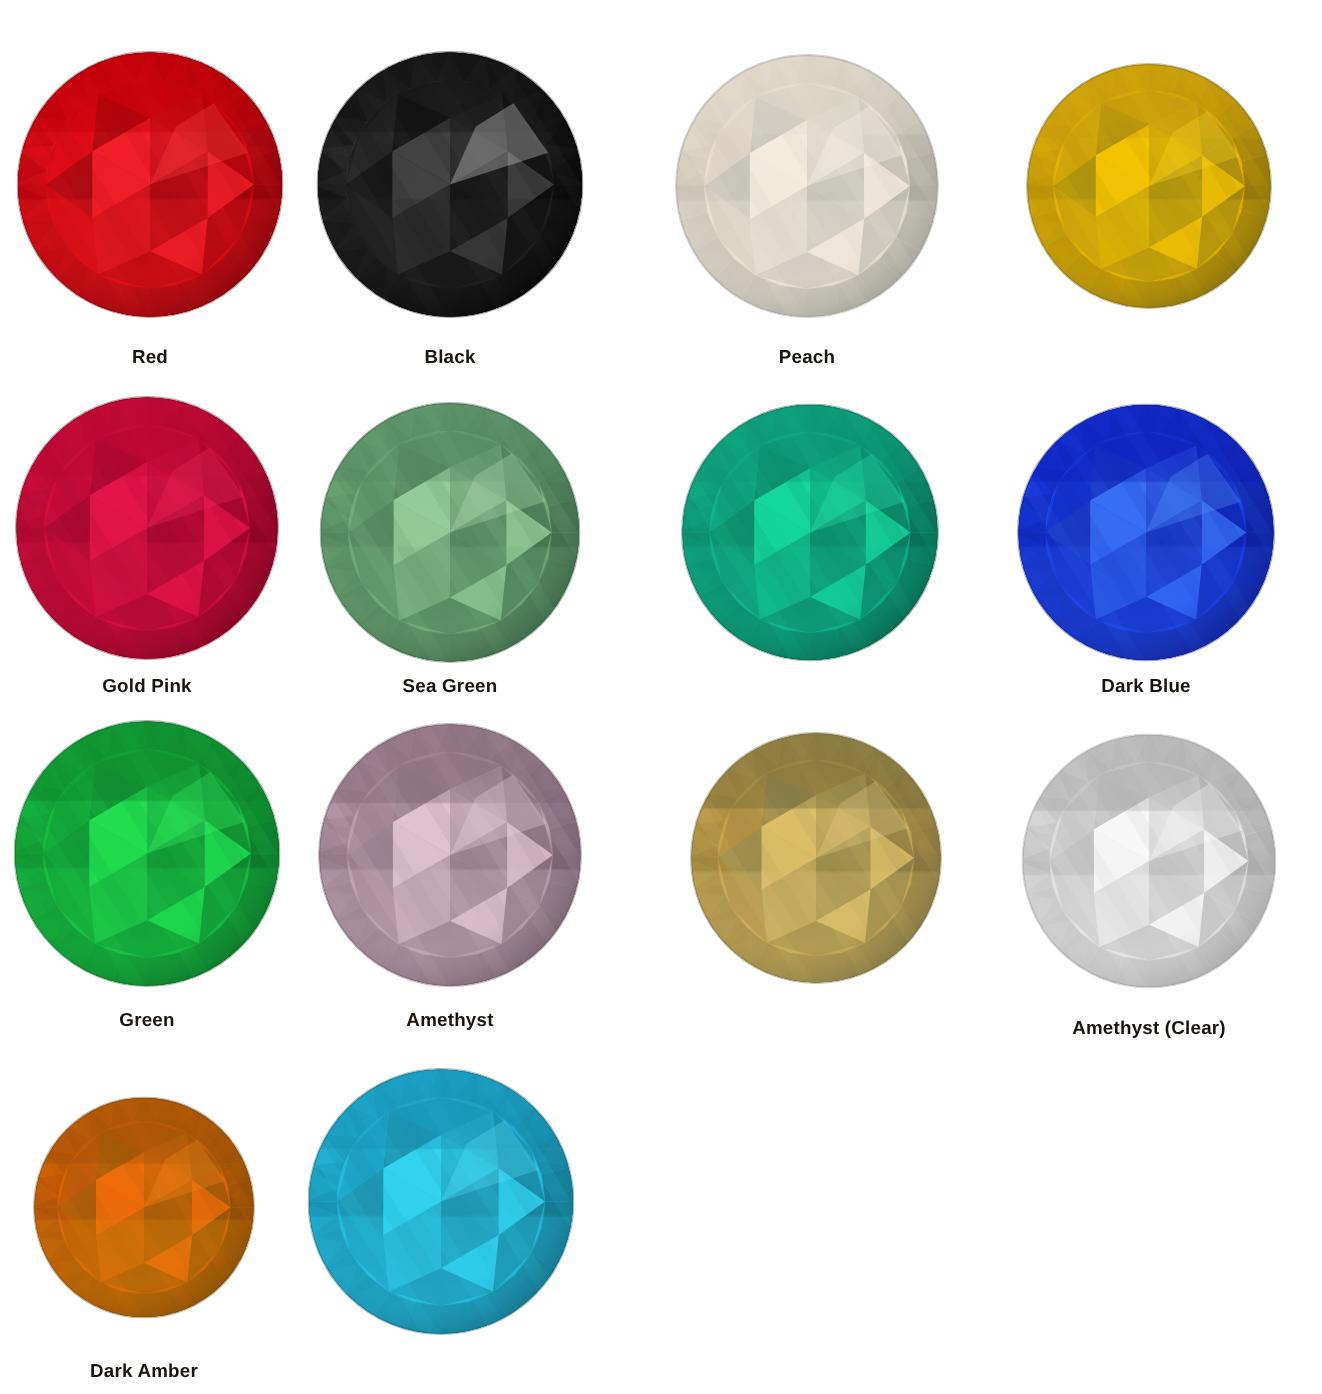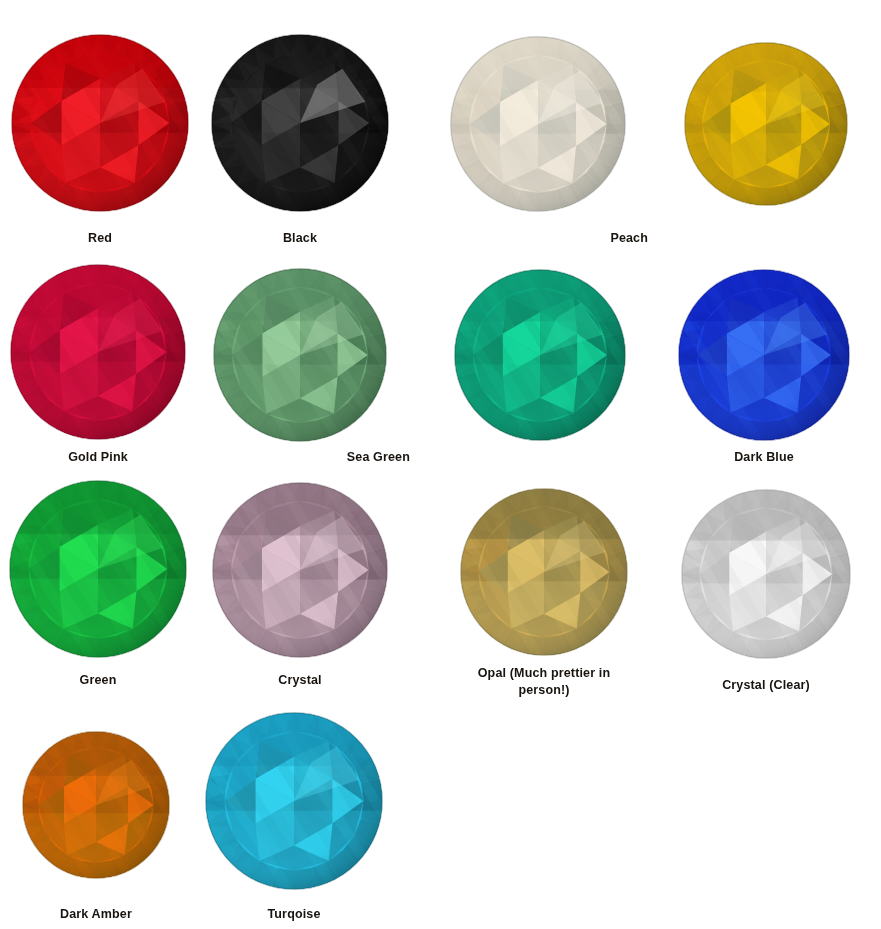--- a/index.html
+++ b/index.html
@@ -481,21 +481,21 @@
             <polygon points="117.33333333333333,-176 129.06666666666666,-176 410.6666666666667,281.6 398.93333333333334,281.6" fill="#b3b4aa" opacity="0.11"></polygon>
             <polygon points="140.79999999999998,-176 152.5333333333333,-176 434.1333333333333,281.6 422.4,281.6" fill="#f7efe0" opacity="0.13"></polygon>
             <polygon points="164.26666666666665,-176 175.99999999999997,-176 457.6,281.6 445.8666666666667,281.6" fill="#b3b4aa" opacity="0.11"></polygon>
             <rect x="0" y="0" width="176" height="176" fill="url(#band-clip-peach)"></rect>
             <circle cx="88" cy="88" r="88" fill="url(#vig-clip-peach)"></circle>
             <polygon points="88.0,88.0 105.0,49.8 129.8,34.5 152.6,67.0" fill="#fffaf0" opacity="0.3"></polygon>
           </g>
           <circle cx="88" cy="88" r="87.25" fill="none" stroke="#8e9189" stroke-opacity="0.40" stroke-width="1.4"></circle>
         </svg>
       </div>
-      <div class="gem-label" style="position: absolute; left: 0px; width: 220px; top: 194px; text-align: right;">Peach</div>
+      <div class="gem-label" style="position: absolute; left: 0px; width: 220px; top: 194px;">Peach</div>
     </div>
     <div class="gem-cell" style="left: 656px; top: 17px; width: 220px;">
       <div class="gem-figure" style="width: 164px; height: 164px;">
         <svg viewBox="0 0 164 164" class="gem-svg">
           <defs>
             <clipPath id="clip-lightamber">
               <circle cx="82" cy="82" r="81"></circle>
             </clipPath>
             <linearGradient id="band-clip-lightamber" x1="0" y1="0" x2="0" y2="1">
               <stop offset="0" stop-color="#cfa30c" stop-opacity="0.7"></stop>
@@ -915,21 +915,21 @@
             <polygon points="116,-174 127.6,-174 406,278.40000000000003 394.40000000000003,278.40000000000003" fill="#3c6b48" opacity="0.11"></polygon>
             <polygon points="139.2,-174 150.79999999999998,-174 429.20000000000005,278.40000000000003 417.6,278.40000000000003" fill="#9ed4a2" opacity="0.13"></polygon>
             <polygon points="162.4,-174 174,-174 452.40000000000003,278.40000000000003 440.80000000000007,278.40000000000003" fill="#3c6b48" opacity="0.11"></polygon>
             <rect x="0" y="0" width="174" height="174" fill="url(#band-clip-seagreen)"></rect>
             <circle cx="87" cy="87" r="87" fill="url(#vig-clip-seagreen)"></circle>
             <polygon points="87.0,87.0 103.8,49.2 128.4,34.1 150.9,66.2" fill="#b9e5ba" opacity="0.3"></polygon>
           </g>
           <circle cx="87" cy="87" r="86.25" fill="none" stroke="#2d5338" stroke-opacity="0.40" stroke-width="1.4"></circle>
         </svg>
       </div>
-      <div class="gem-label" style="position: absolute; left: 0px; width: 220px; top: 181px; text-align: right;">Sea Green</div>
+      <div class="gem-label" style="position: absolute; left: 0px; width: 220px; top: 181px;">Sea Green</div>
     </div>
     <div class="gem-cell" style="left: 430px; top: 244px; width: 220px;">
       <div class="gem-figure" style="width: 172px; height: 172px;">
         <svg viewBox="0 0 172 172" class="gem-svg">
           <defs>
             <clipPath id="clip-teal">
               <circle cx="86" cy="86" r="85"></circle>
             </clipPath>
             <linearGradient id="band-clip-teal" x1="0" y1="0" x2="0" y2="1">
               <stop offset="0" stop-color="#0d9f79" stop-opacity="0.7"></stop>
@@ -1494,21 +1494,21 @@
             <polygon points="117.33333333333333,-176 129.06666666666666,-176 410.6666666666667,281.6 398.93333333333334,281.6" fill="#7a6270" opacity="0.11"></polygon>
             <polygon points="140.79999999999998,-176 152.5333333333333,-176 434.1333333333333,281.6 422.4,281.6" fill="#e4c6d4" opacity="0.13"></polygon>
             <polygon points="164.26666666666665,-176 175.99999999999997,-176 457.6,281.6 445.8666666666667,281.6" fill="#7a6270" opacity="0.11"></polygon>
             <rect x="0" y="0" width="176" height="176" fill="url(#band-clip-amethyst)"></rect>
             <circle cx="88" cy="88" r="88" fill="url(#vig-clip-amethyst)"></circle>
             <polygon points="88.0,88.0 105.0,49.8 129.8,34.5 152.6,67.0" fill="#f0dce6" opacity="0.3"></polygon>
           </g>
           <circle cx="88" cy="88" r="87.25" fill="none" stroke="#5e4a57" stroke-opacity="0.40" stroke-width="1.4"></circle>
         </svg>
       </div>
-      <div class="gem-label" style="position: absolute; left: 0px; width: 220px; top: 190px;">Crystal</div>
+      <div class="gem-label" style="position: absolute; left: 0px; width: 220px; top: 190px;">Amethyst</div>
     </div>
     <div class="gem-cell" style="left: 434px; top: 463px; width: 220px;">
       <div class="gem-figure" style="width: 168px; height: 168px;">
         <svg viewBox="0 0 168 168" class="gem-svg">
           <defs>
             <clipPath id="clip-opalmuchprettierinperson">
               <circle cx="84" cy="84" r="83"></circle>
             </clipPath>
             <linearGradient id="band-clip-opalmuchprettierinperson" x1="0" y1="0" x2="0" y2="1">
               <stop offset="0" stop-color="#7e7642" stop-opacity="0.7"></stop>
@@ -1639,21 +1639,20 @@
             <polygon points="112,-168 123.2,-168 392,268.8 380.8,268.8" fill="#7e7440" opacity="0.11"></polygon>
             <polygon points="134.39999999999998,-168 145.59999999999997,-168 414.4,268.8 403.2,268.8" fill="#e0c068" opacity="0.13"></polygon>
             <polygon points="156.79999999999998,-168 167.99999999999997,-168 436.79999999999995,268.8 425.6,268.8" fill="#7e7440" opacity="0.11"></polygon>
             <rect x="0" y="0" width="168" height="168" fill="url(#band-clip-opalmuchprettierinperson)"></rect>
             <circle cx="84" cy="84" r="84" fill="url(#vig-clip-opalmuchprettierinperson)"></circle>
             <polygon points="84.0,84.0 100.2,47.5 123.9,32.9 145.7,64.0" fill="#e8d28a" opacity="0.3"></polygon>
           </g>
           <circle cx="84" cy="84" r="83.25" fill="none" stroke="#6a6238" stroke-opacity="0.40" stroke-width="1.4"></circle>
         </svg>
       </div>
-      <div class="gem-label" style="position: absolute; left: 0px; width: 220px; top: 177px; padding-left: 22px; padding-right: 22px; box-sizing: border-box;">Opal (Much prettier in person!)</div>
     </div>
     <div class="gem-cell" style="left: 656px; top: 464px; width: 220px;">
       <div class="gem-figure" style="width: 170px; height: 170px;">
         <svg viewBox="0 0 170 170" class="gem-svg">
           <defs>
             <clipPath id="clip-crystalclear">
               <circle cx="85" cy="85" r="84"></circle>
             </clipPath>
             <linearGradient id="band-clip-crystalclear" x1="0" y1="0" x2="0" y2="1">
               <stop offset="0" stop-color="#b4b4b4" stop-opacity="0.7"></stop>
@@ -1784,21 +1783,21 @@
             <polygon points="113.33333333333334,-170 124.66666666666667,-170 396.6666666666667,272 385.33333333333337,272" fill="#a8a8a8" opacity="0.11"></polygon>
             <polygon points="136,-170 147.33333333333334,-170 419.33333333333337,272 408,272" fill="#fbfbfb" opacity="0.13"></polygon>
             <polygon points="158.66666666666669,-170 170.00000000000003,-170 442,272 430.6666666666667,272" fill="#a8a8a8" opacity="0.11"></polygon>
             <rect x="0" y="0" width="170" height="170" fill="url(#band-clip-crystalclear)"></rect>
             <circle cx="85" cy="85" r="85" fill="url(#vig-clip-crystalclear)"></circle>
             <polygon points="85.0,85.0 101.4,48.1 125.4,33.3 147.4,64.7" fill="#ffffff" opacity="0.3"></polygon>
           </g>
           <circle cx="85" cy="85" r="84.25" fill="none" stroke="#949494" stroke-opacity="0.40" stroke-width="1.4"></circle>
         </svg>
       </div>
-      <div class="gem-label" style="position: absolute; left: 0px; width: 220px; top: 188px;">Crystal (Clear)</div>
+      <div class="gem-label" style="position: absolute; left: 0px; width: 220px; top: 188px;">Amethyst (Clear)</div>
     </div>
     <div class="gem-cell" style="left: -14px; top: 706px; width: 220px;">
       <div class="gem-figure" style="width: 148px; height: 148px;">
         <svg viewBox="0 0 148 148" class="gem-svg">
           <defs>
             <clipPath id="clip-darkamber">
               <circle cx="74" cy="74" r="73"></circle>
             </clipPath>
             <linearGradient id="band-clip-darkamber" x1="0" y1="0" x2="0" y2="1">
               <stop offset="0" stop-color="#a85a08" stop-opacity="0.7"></stop>
@@ -2074,15 +2073,14 @@
             <polygon points="118.66666666666667,-178 130.53333333333333,-178 415.33333333333337,284.8 403.4666666666667,284.8" fill="#17778f" opacity="0.11"></polygon>
             <polygon points="142.4,-178 154.26666666666668,-178 439.0666666666667,284.8 427.20000000000005,284.8" fill="#34d8f4" opacity="0.13"></polygon>
             <polygon points="166.13333333333333,-178 178,-178 462.8,284.8 450.93333333333334,284.8" fill="#17778f" opacity="0.11"></polygon>
             <rect x="0" y="0" width="178" height="178" fill="url(#band-clip-turqoise)"></rect>
             <circle cx="89" cy="89" r="89" fill="url(#vig-clip-turqoise)"></circle>
             <polygon points="89.0,89.0 106.2,50.4 131.3,34.8 154.4,67.8" fill="#5ae8ff" opacity="0.3"></polygon>
           </g>
           <circle cx="89" cy="89" r="88.25" fill="none" stroke="#105a6e" stroke-opacity="0.40" stroke-width="1.4"></circle>
         </svg>
       </div>
-      <div class="gem-label" style="position: absolute; left: 0px; width: 220px; top: 194px;">Turqoise</div>
     </div>
   </div>
 
 </body></html>

